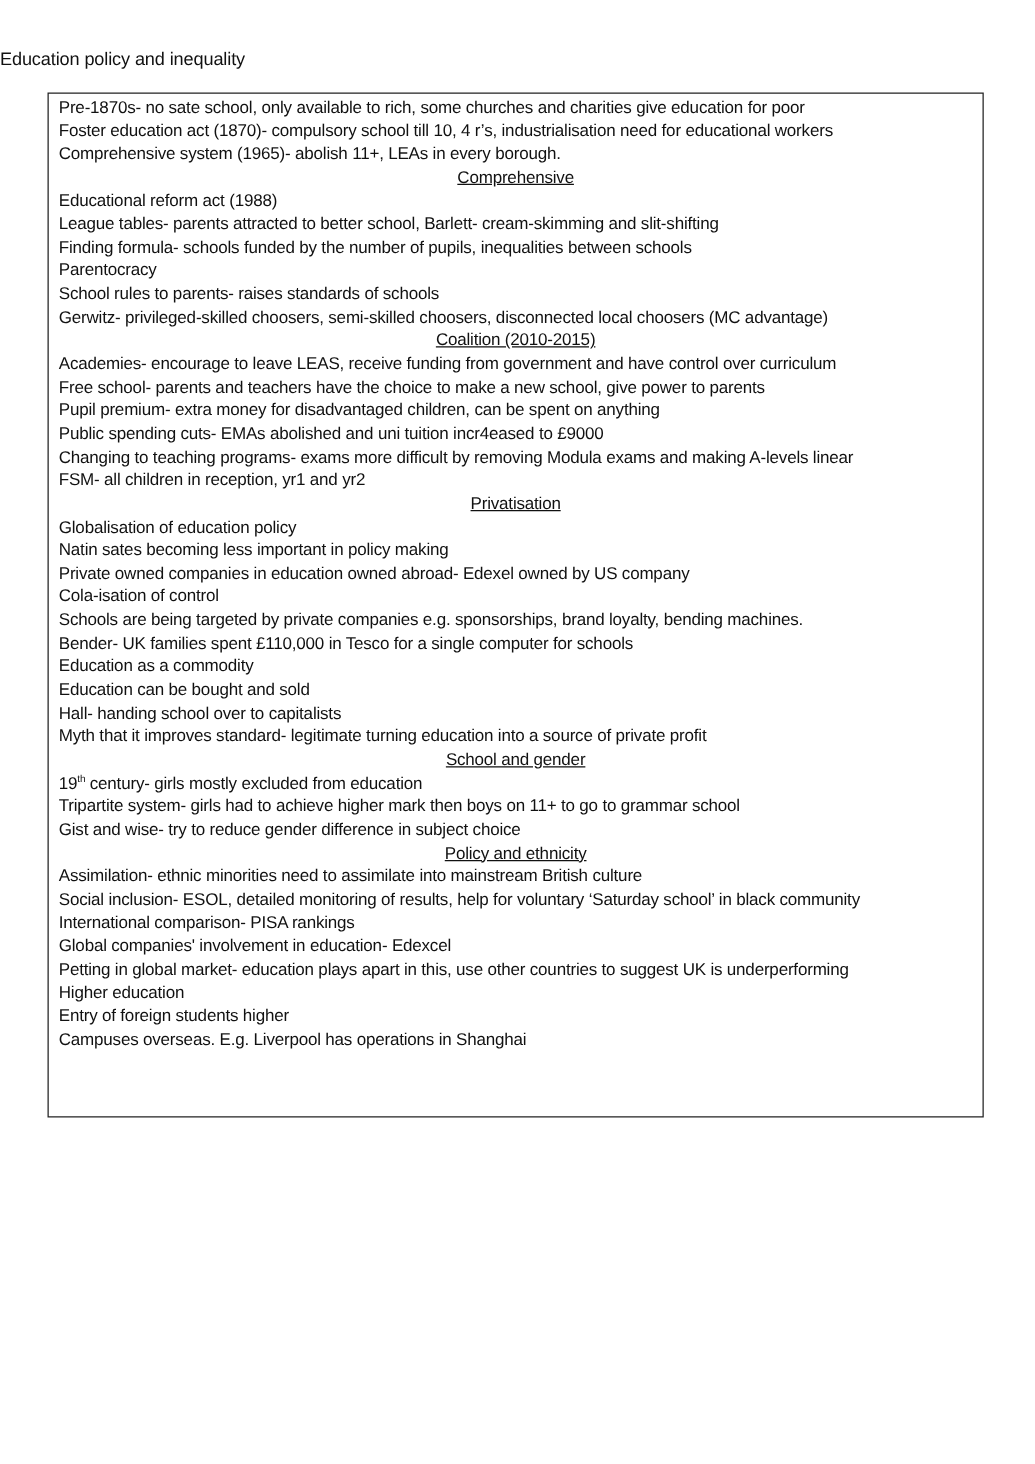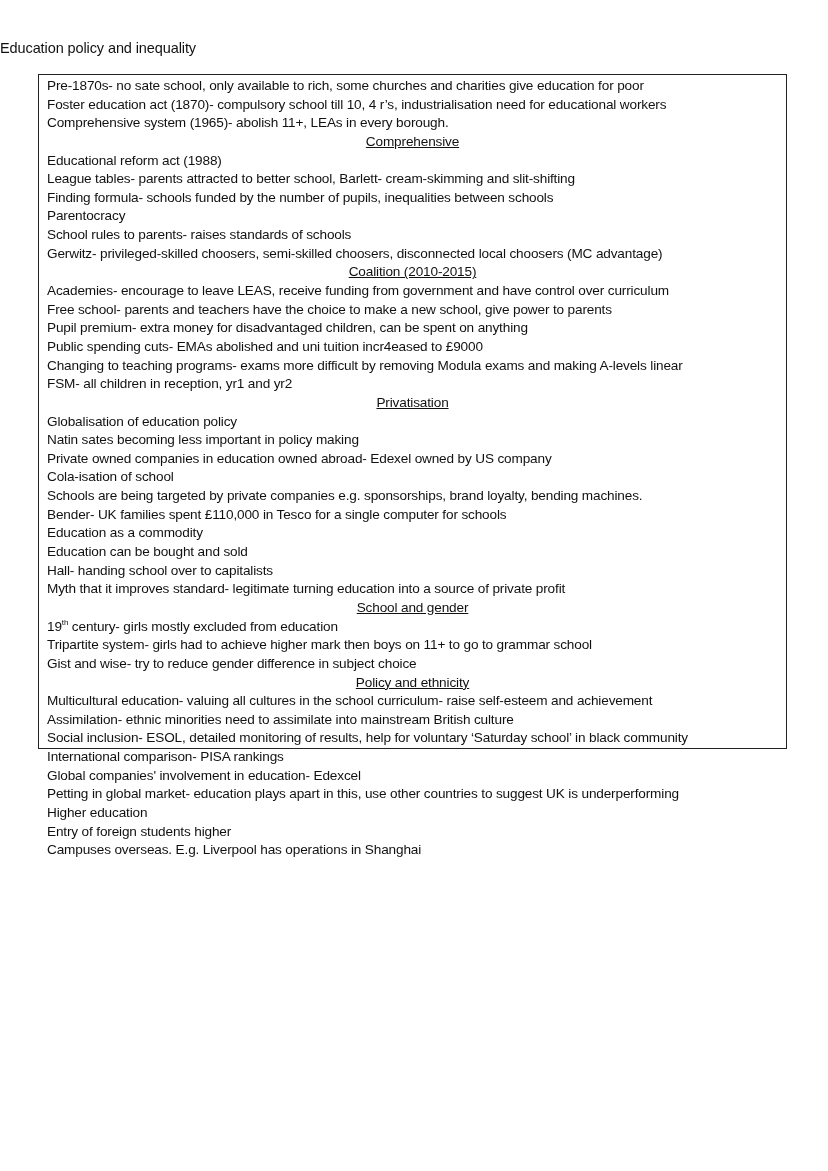--- a/index.html
+++ b/index.html
@@ -1,18 +1,18 @@
 <!DOCTYPE html>
 <html><head>
 <meta charset="utf-8">
 <style>
   html, body { margin:0; padding:0; background:#ffffff; }
   body { width:828px; height:1171px; position:relative; font-family:"Liberation Sans", sans-serif; color:#111; }
   .title { position:absolute; top:40px; left:0; width:828px; font-size:14.5px; letter-spacing:-0.1px; }
-  .box { position:absolute; left:38px; top:74px; width:749px; height:675px; border:1.6px solid #222; box-sizing:border-box; padding:2px 0 0 8px; }
+  .box { position:absolute; left:38px; top:74px; width:749px; height:820px; border:1.6px solid #222; box-sizing:border-box; padding:2px 0 0 8px; }
   .line { font-size:13.6px; line-height:18.65px; height:18.65px; white-space:nowrap; letter-spacing:-0.15px; }
   .heading { text-align:center; text-decoration:underline; padding-right:8px; }
   .sub { }
   sup { font-size:8px; line-height:0; vertical-align:super; }
 </style>
 </head>
 <body>
 
 <div class="title">Education policy and inequality</div>
 
@@ -31,33 +31,32 @@
     <div class="line">Academies- encourage to leave LEAS, receive funding from government and have control over curriculum</div>
     <div class="line">Free school- parents and teachers have the choice to make a new school, give power to parents</div>
     <div class="line">Pupil premium- extra money for disadvantaged children, can be spent on anything</div>
     <div class="line">Public spending cuts- EMAs abolished and uni tuition incr4eased to £9000</div>
     <div class="line">Changing to teaching programs- exams more difficult by removing Modula exams and making A-levels linear</div>
     <div class="line">FSM- all children in reception, yr1 and yr2</div>
     <div class="line heading">Privatisation</div>
     <div class="line"><span class="sub">Globalisation of education policy</span></div>
     <div class="line">Natin sates becoming less important in policy making</div>
     <div class="line">Private owned companies in education owned abroad- Edexel owned by US company</div>
-    <div class="line"><span class="sub">Cola-isation of school</span></div>
+    <div class="line"><span class="sub">Cola-isation of control</span></div>
     <div class="line">Schools are being targeted by private companies e.g. sponsorships, brand loyalty, bending machines.</div>
     <div class="line">Bender- UK families spent £110,000 in Tesco for a single computer for schools</div>
     <div class="line"><span class="sub">Education as a commodity</span></div>
     <div class="line">Education can be bought and sold</div>
     <div class="line">Hall- handing school over to capitalists</div>
     <div class="line">Myth that it improves standard- legitimate turning education into a source of private profit</div>
     <div class="line heading">School and gender</div>
     <div class="line"><span>19</span><sup>th</sup><span> century- girls mostly excluded from education</span></div>
     <div class="line">Tripartite system- girls had to achieve higher mark then boys on 11+ to go to grammar school</div>
     <div class="line">Gist and wise- try to reduce gender difference in subject choice</div>
     <div class="line heading">Policy and ethnicity</div>
-    <div class="line">Multicultural education- valuing all cultures in the school curriculum- raise self-esteem and achievement</div>
     <div class="line">Assimilation- ethnic minorities need to assimilate into mainstream British culture</div>
     <div class="line">Social inclusion- ESOL, detailed monitoring of results, help for voluntary ‘Saturday school’ in black community</div>
     <div class="line">International comparison- PISA rankings</div>
     <div class="line">Global companies' involvement in education- Edexcel</div>
     <div class="line">Petting in global market- education plays apart in this, use other countries to suggest UK is underperforming</div>
     <div class="line"><span class="sub">Higher education</span></div>
     <div class="line">Entry of foreign students higher</div>
     <div class="line">Campuses overseas. E.g. Liverpool has operations in Shanghai</div>
   </div>
 

